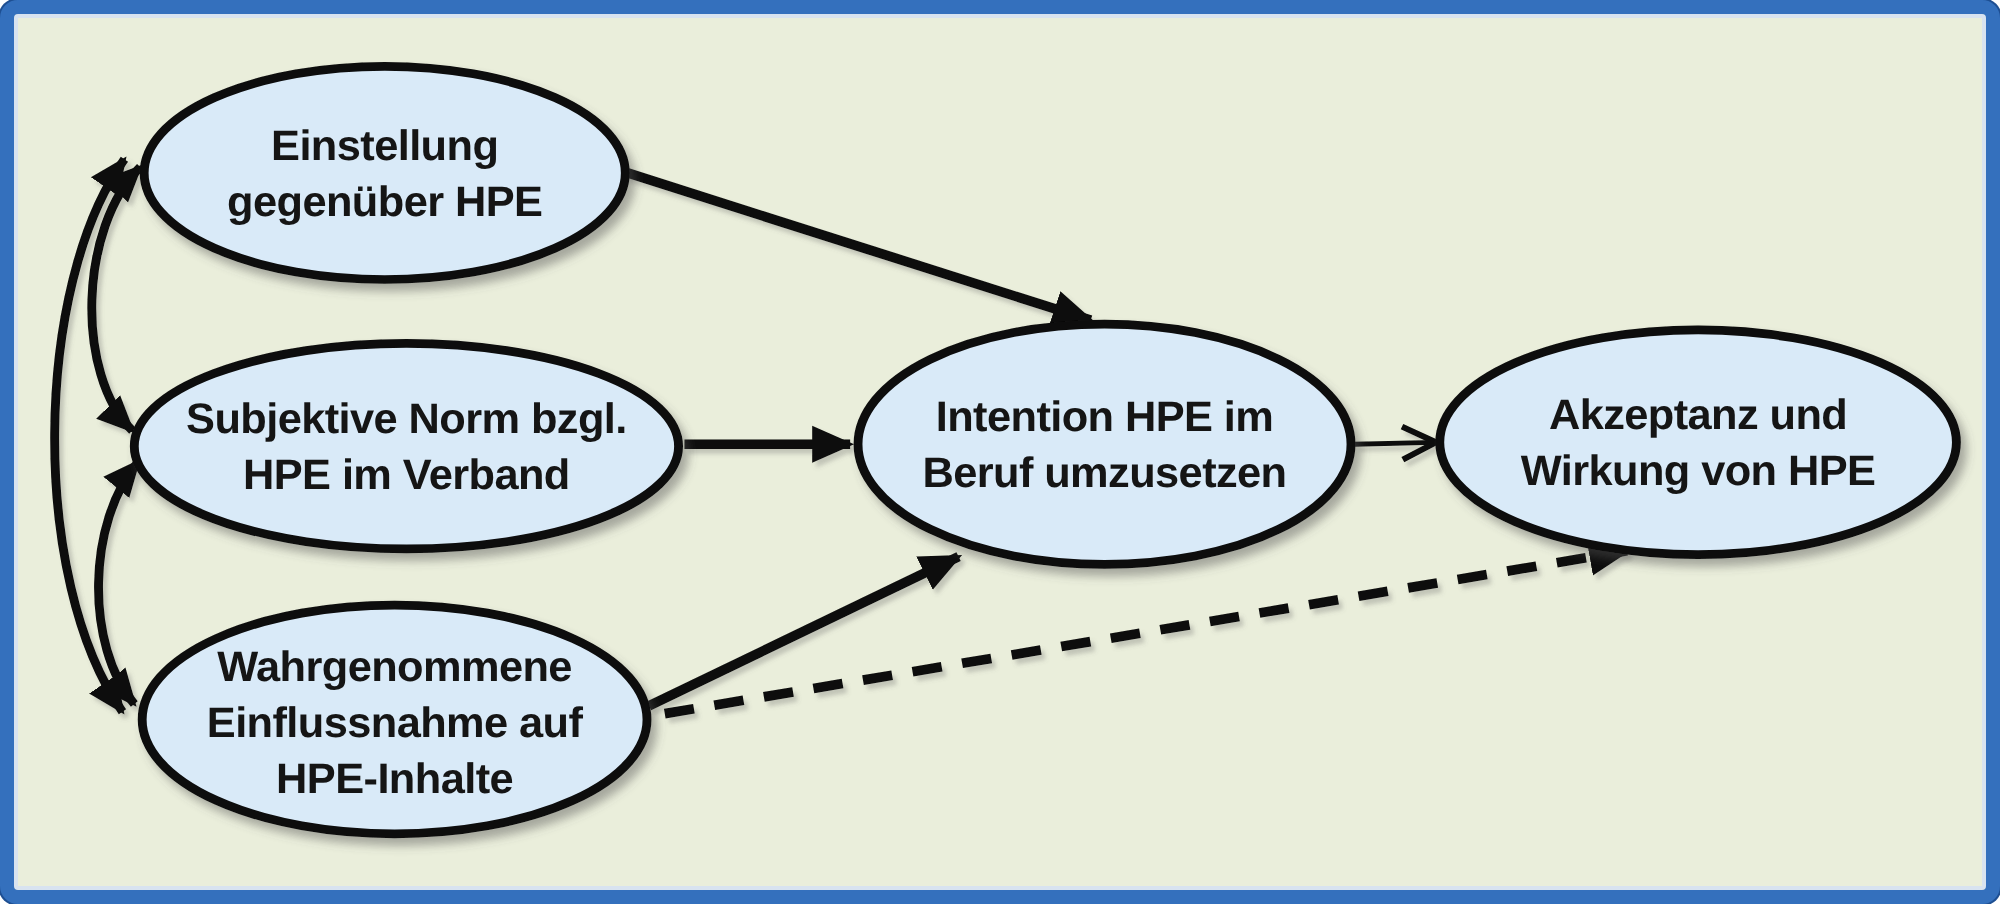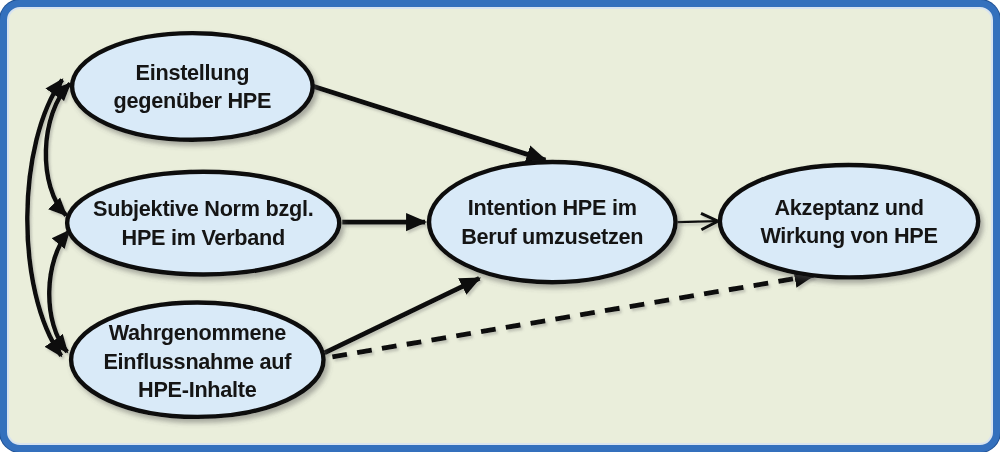--- a/index.html
+++ b/index.html
@@ -7,21 +7,21 @@
     padding: 0;
     background: #ffffff;
     font-family: "Liberation Sans", sans-serif;
   }
   .frame {
     position: relative;
     width: 1000px;
     height: 452px;
     box-sizing: border-box;
     border: 7px solid #3470bd;
-    border-radius: 20px;
+    border-radius: 9px;
     background: #eaeedb;
     box-shadow: inset 0 0 0 2px #d8e3f0, 0 0 0 1px #1e4f92;
     overflow: hidden;
   }
   .frame svg {
     position: absolute;
     inset: 0;
     width: 100%;
     height: 100%;
     display: block;

